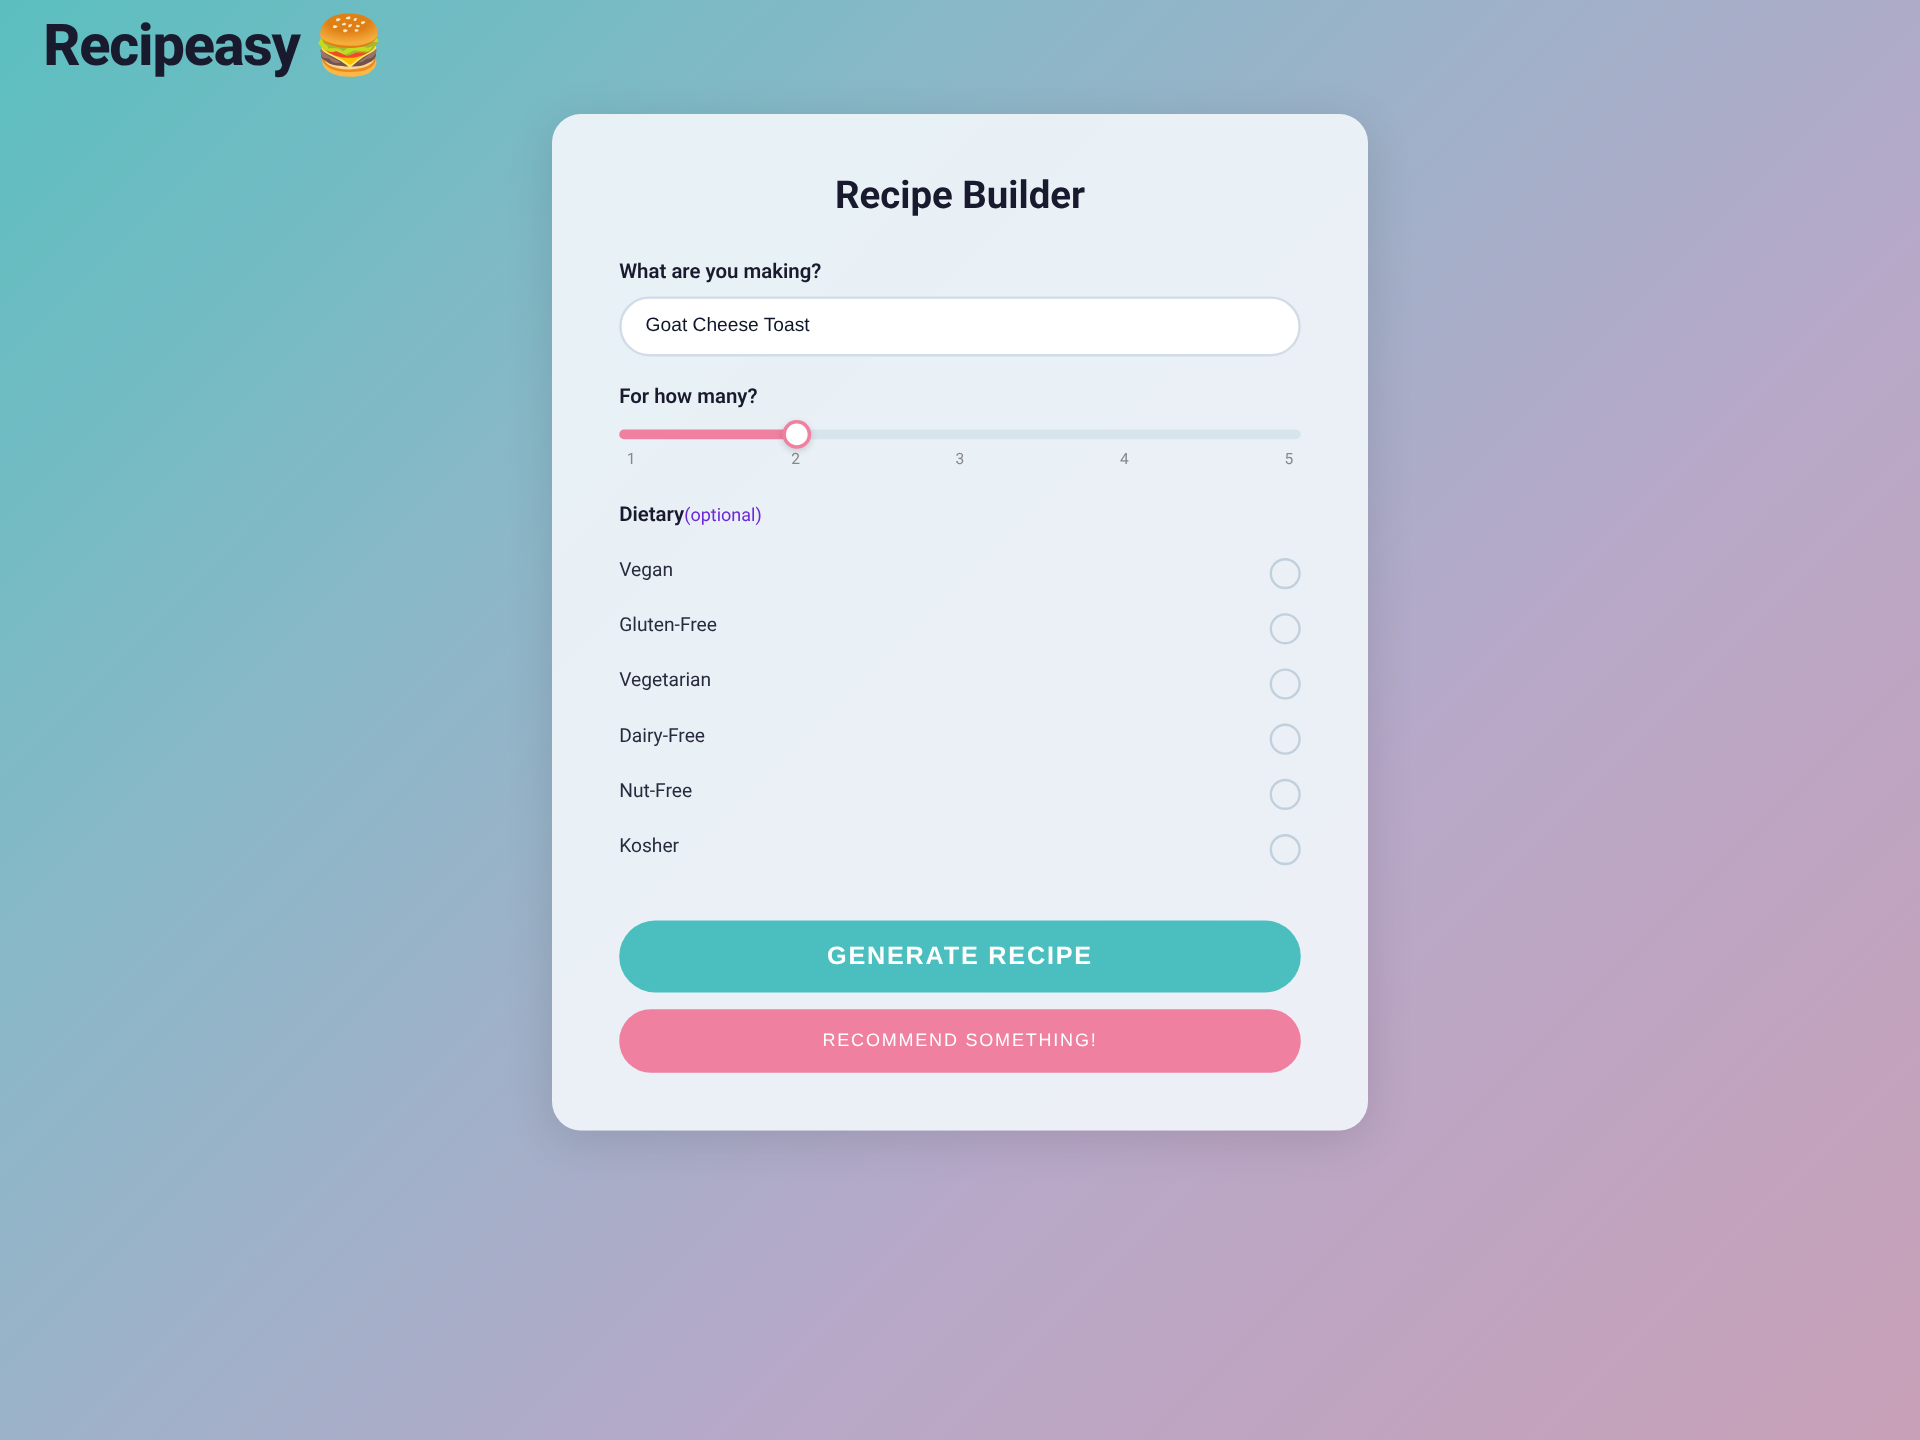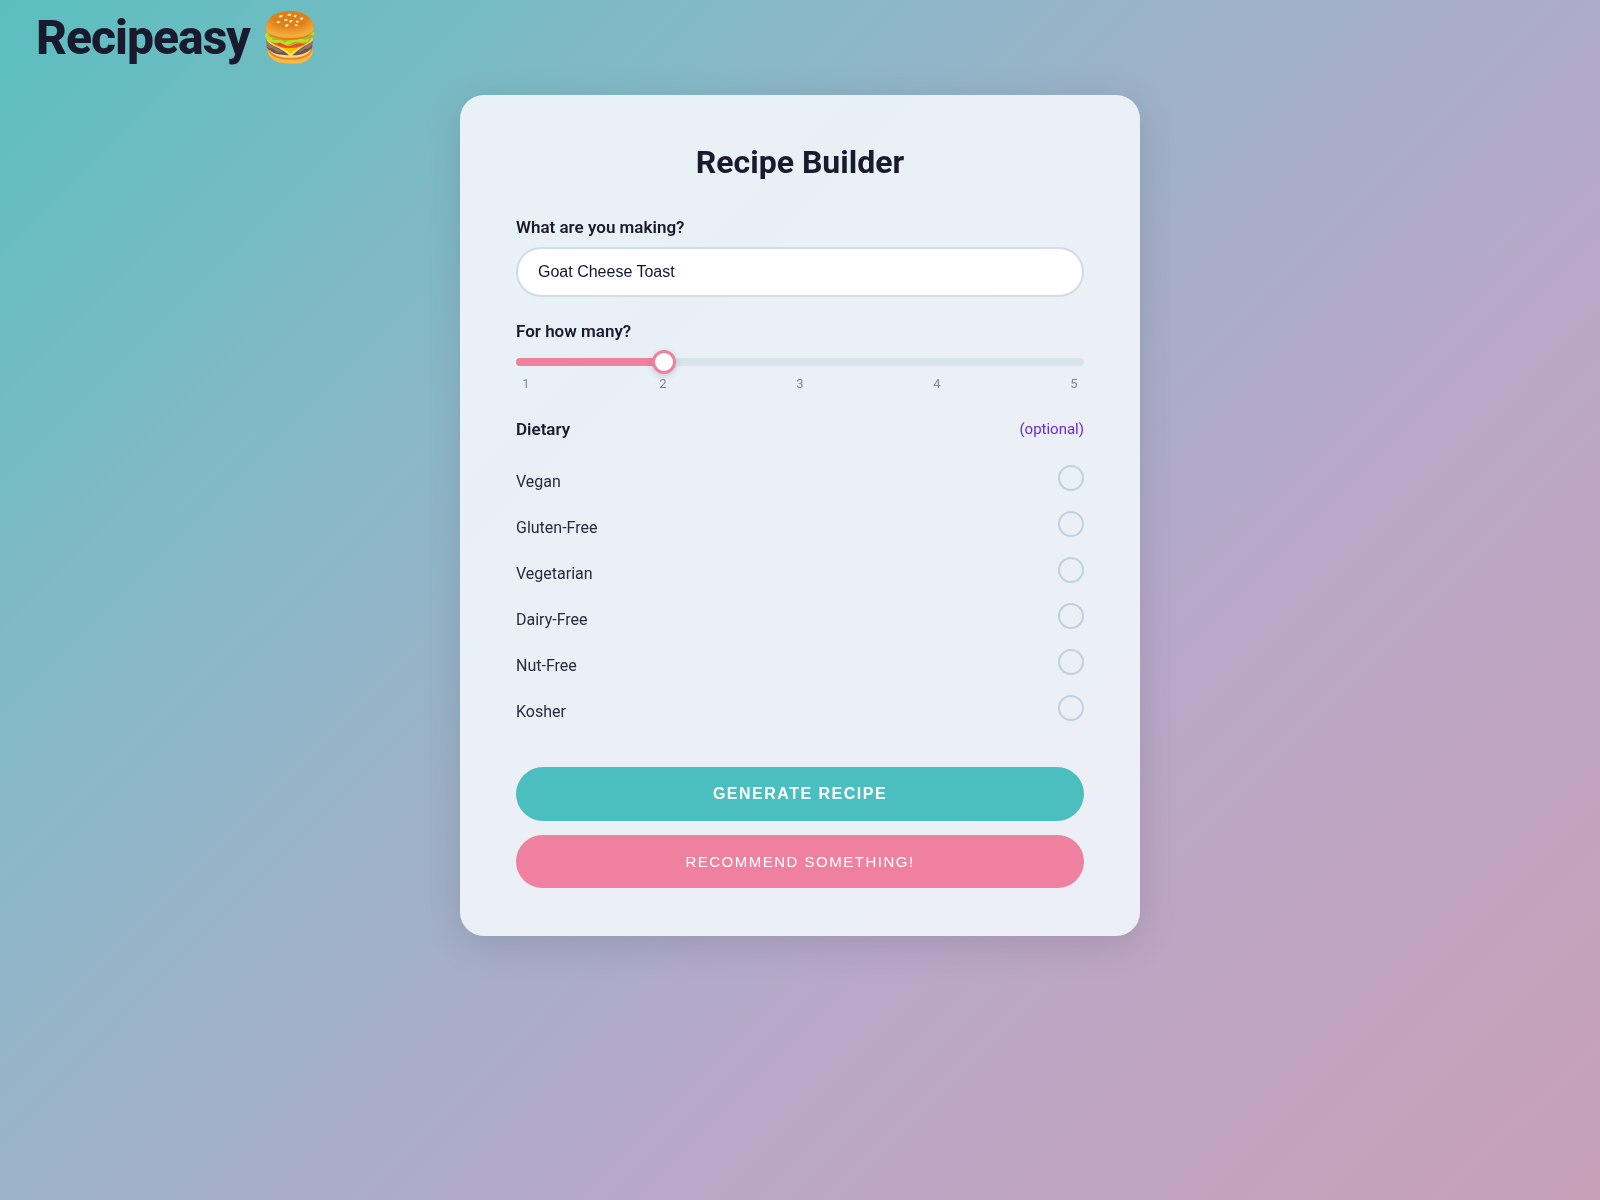--- a/index.html
+++ b/index.html
@@ -114,40 +114,40 @@
       width: 20px;
       text-align: center;
     }
 
     .dietary-section {
       margin-bottom: 36px;
     }
 
     .dietary-header {
       display: flex;
-      justify-content: space-between;
+      justify-content: flex-start;
       align-items: center;
       margin-bottom: 16px;
     }
 
     .dietary-label {
       font-size: 17px;
       font-weight: 600;
       color: #1a1a2e;
     }
 
     .optional-label {
       font-size: 15px;
       color: #6d28d9;
     }
 
     .dietary-item {
       display: flex;
       justify-content: space-between;
-      align-items: flex-end;
+      align-items: flex-start;
       padding: 10px 0;
       gap: 12px;
     }
 
     .dietary-item-name {
       font-size: 16px;
       color: #2a2a3e;
     }
 
     .radio-circle {
@@ -160,21 +160,21 @@
       flex-shrink: 0;
     }
 
     .btn-generate {
       width: 100%;
       padding: 18px;
       border-radius: 50px;
       border: none;
       background: #4bbfbf;
       color: #fff;
-      font-size: 16px;
+      font-size: 21px;
       font-weight: 700;
       letter-spacing: 1.5px;
       cursor: pointer;
       margin-bottom: 14px;
       text-transform: uppercase;
     }
 
     .btn-recommend {
       width: 100%;
       padding: 18px;

